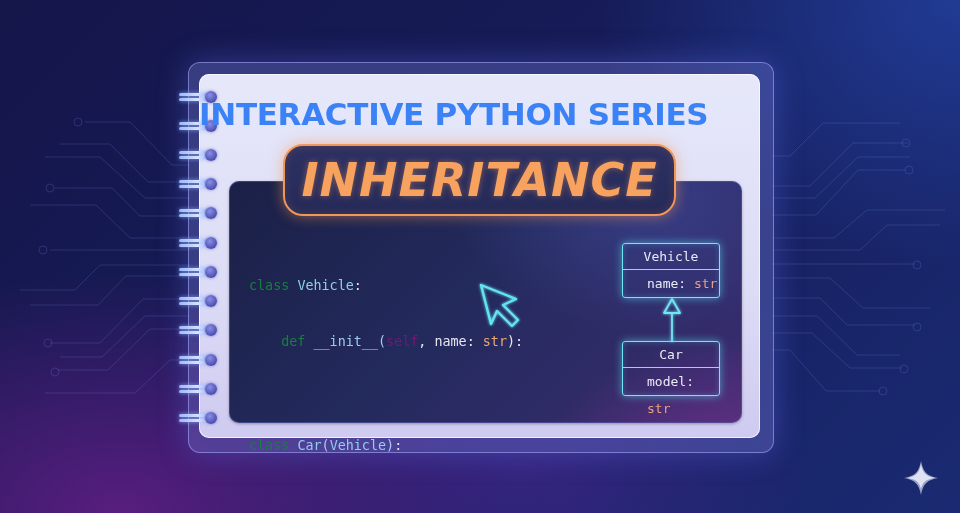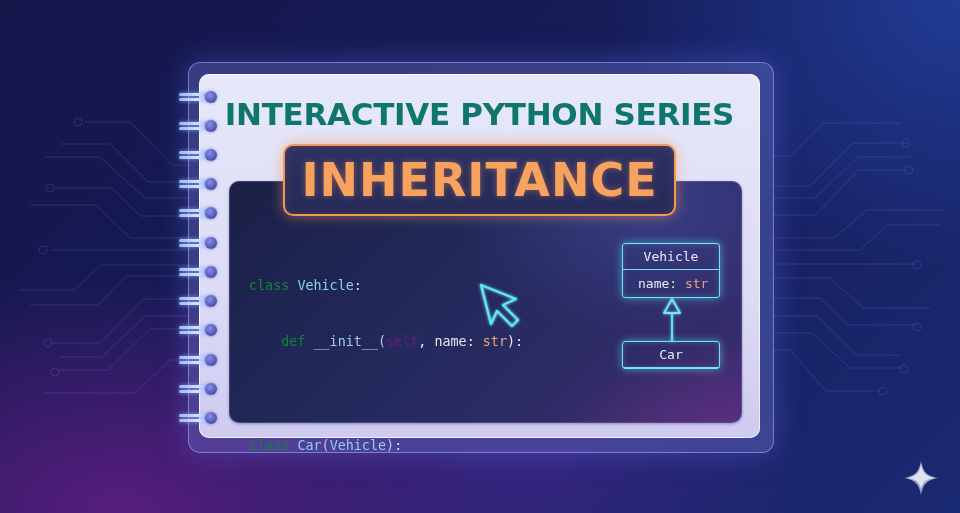--- a/index.html
+++ b/index.html
@@ -20,40 +20,40 @@
     border:1.5px solid rgba(170,175,255,0.55);
     box-shadow: 0 0 30px rgba(110,120,255,0.35);
   }
   .page {
     position:absolute; left:199px; top:74px; width:561px; height:364px;
     border-radius:10px;
     background: linear-gradient(180deg, #e6e8fa 0%, #dcdcf6 60%, #cfcaf0 100%);
     box-shadow: inset 0 0 0 1px rgba(255,255,255,0.7);
   }
   .heading {
-    position:absolute; left:199px; top:96px; width:561px; text-align:center;
+    position:absolute; left:199px; top:96px; width:561px; 
     font-family: "DejaVu Sans", sans-serif; font-weight:bold;
-    font-size:31px; letter-spacing:-0.3px; color:#0f766e;
+    font-size:31px; letter-spacing:-0.3px; color:#3b82f6;
   }
   .code-panel {
     position:absolute; left:229px; top:181px; width:513px; height:242px;
     border-radius:10px;
     background:
       radial-gradient(ellipse 300px 220px at 520px 320px, rgba(140,50,150,0.75), rgba(140,50,150,0) 75%),
       radial-gradient(ellipse 260px 180px at 420px 20px, rgba(70,80,170,0.5), rgba(70,80,170,0) 75%),
       linear-gradient(135deg, #1a2046 0%, #232a5c 45%, #3a2c70 100%);
     box-shadow: inset 0 0 0 1px rgba(90,100,180,0.5), 0 1px 3px rgba(0,0,0,0.3);
   }
   .badge {
     position:absolute; left:283px; top:144px; width:393px; height:72px;
-    border-radius:10px; box-sizing:border-box;
+    border-radius:20px; box-sizing:border-box;
     border:2.5px solid #f0975a;
     background: linear-gradient(180deg,#2d3163 0%, #262a58 100%);
     box-shadow: 0 0 14px rgba(245,150,80,0.55), inset 0 0 10px rgba(245,150,80,0.15);
-    display:flex; align-items:center; justify-content:center;
+    display:flex; align-items:center; justify-content:center;font-style:italic;
   }
   .badge-text {
     font-family: "DejaVu Sans", sans-serif; font-weight:bold;
     font-size:46px; color:#f7a25f; letter-spacing:1px;
     text-shadow: 0 0 6px rgba(247,150,80,0.45);
   }
   .code {
     position:absolute; left:249px; top:240px;
     font-size:13.4px; line-height:18.6px; color:#e8e8f2; white-space:pre;
   }
@@ -67,21 +67,21 @@
   .pl { color:#e6e6f0; }
   .pn { color:#a9cdf0; }
   .cursor { position:absolute; left:476px; top:282px; width:50px; height:50px; }
   .uml-box {
     position:absolute; left:622px; width:98px; box-sizing:border-box;
     border:1.6px solid #6fe6f2; border-radius:3px;
     box-shadow: 0 0 8px rgba(90,230,245,0.6), inset 0 0 6px rgba(90,230,245,0.25);
     font-size:13px; color:#e8ecf6;
   }
   .uml-head { height:25px; line-height:25px; text-align:center; border-bottom:1.6px solid #6fe6f2; }
-  .uml-attr { height:27px; line-height:27px; padding-left:15px; }
+  .uml-attr { height:27px; line-height:27px; padding-left:24px; }
   .uml-attr .typ { color:#e8a37b; }
   .uml-arrow { position:absolute; left:660px; top:296px; width:24px; height:48px; }
   .rings { position:absolute; left:0; top:0; }
   .ring { position:absolute; left:179px; width:40px; height:12px; }
   .ring .bar1, .ring .bar2 {
     position:absolute; left:0; width:31px; height:2.6px; border-radius:1.5px;
     background: linear-gradient(90deg,#9ab8ff,#d6e4ff 60%,#9ab8ff);
     box-shadow: 0 0 4px rgba(150,180,255,0.8);
   }
   .ring .bar1 { top:2px; }
@@ -242,18 +242,19 @@
 
 <svg class="uml-arrow" viewBox="0 0 24 48">
   <g fill="none" stroke="#6fe6f2" stroke-width="1.8" filter="url(#glow)">
     <path d="M12,3 L4,17 L20,17 Z" stroke-linejoin="round"></path>
     <line x1="12" y1="17" x2="12" y2="46"></line>
   </g>
 </svg>
 
 <div class="uml-box" style="top:341px;">
   <div class="uml-head">Car</div>
+  <div class="uml-attr"><span>model:</span> <span class="typ">str</span></div>
 </div>
 
 <svg class="sparkle" viewBox="0 0 38 38">
   <path d="M19,2 C21,13 25,17 36,19 C25,21 21,25 19,36 C17,25 13,21 2,19 C13,17 17,13 19,2 Z" fill="#9aa0c8"></path>
   <path d="M19,5 C20.6,14 24,17.4 33,19 C24,20 20.6,23 19,30 C17.4,23 14,20 5,19 C14,17.4 17.4,14 19,5 Z" fill="#dfe2f2"></path>
 </svg>
 
 </body></html>

